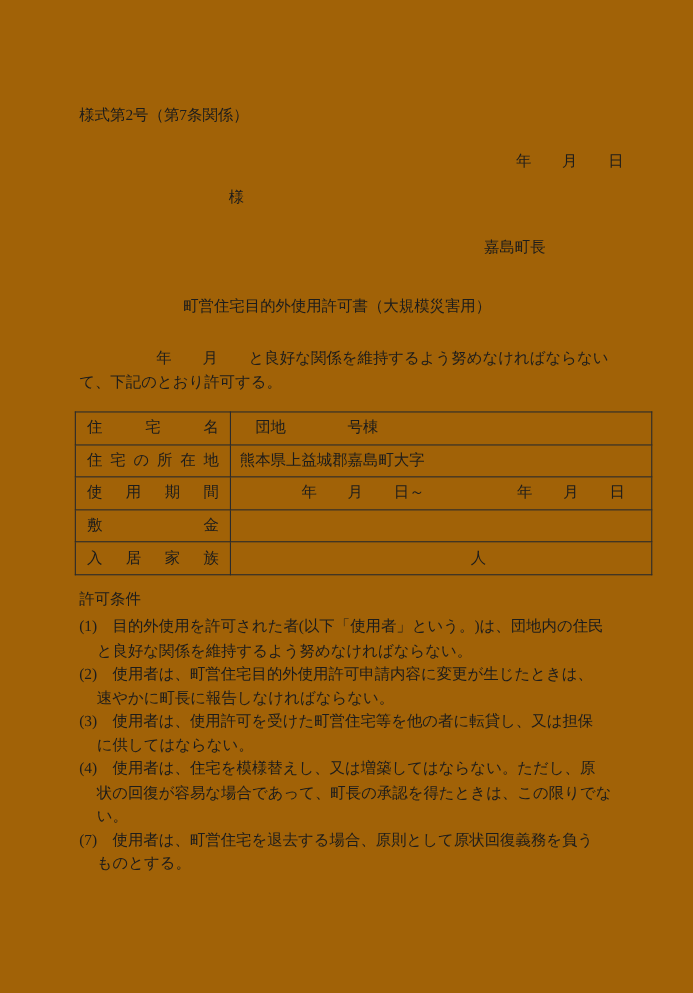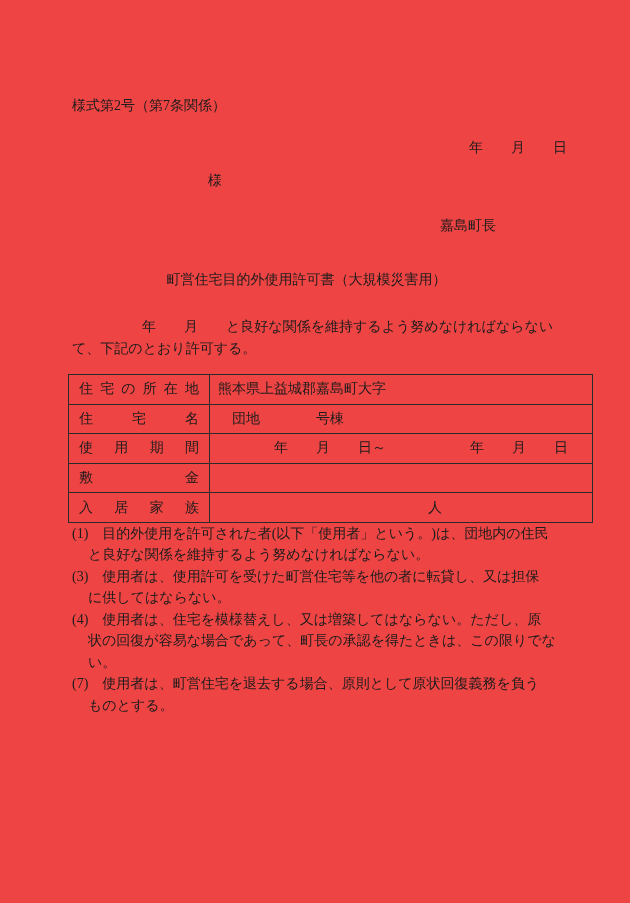--- a/index.html
+++ b/index.html
@@ -12,21 +12,21 @@
     height: 903px;
     font-family: "Liberation Serif", "DejaVu Serif", serif;
     font-size: 14px;
     color: #1c1c1c;
     overflow: hidden;
   }
   .page {
     position: relative;
     width: 630px;
     height: 903px;
-    background: #ef4444;
+    background: #a16207;
   }
   .form-number {
     padding: 98px 0 0 72px;
     line-height: 16px;
   }
   .date-line {
     margin-top: 26px;
     padding-right: 63px;
     text-align: right;
     line-height: 16px;
@@ -104,46 +104,49 @@
   <div class="issuer">嘉島町長</div>
 
   <div class="doc-title">町営住宅目的外使用許可書（大規模災害用）</div>
 
   <div class="intro">　　　　　年　　月　　と良好な関係を維持するよう努めなければならない
 て、下記のとおり許可する。</div>
 
   <table class="housing-table">
     <tbody>
       <tr>
+        <td class="lbl">住宅名</td>
+        <td class="val">　団地　　　　号棟</td>
+      </tr>
+      <tr>
         <td class="lbl">住宅の所在地</td>
         <td class="val">熊本県上益城郡嘉島町大字</td>
-      </tr>
-      <tr>
-        <td class="lbl">住宅名</td>
-        <td class="val">　団地　　　　号棟</td>
       </tr>
       <tr>
         <td class="lbl">使用期間</td>
         <td class="val">　　　　年　　月　　日～　　　　　　年　　月　　日</td>
       </tr>
       <tr>
         <td class="lbl">敷金</td>
         <td class="val"></td>
       </tr>
       <tr>
         <td class="lbl">入居家族</td>
         <td class="val">　　　　　　　　　　　　　　　人</td>
       </tr>
     </tbody>
   </table>
 
+  <div class="cond-heading">許可条件</div>
 
   <div class="cond-list">
     <p class="cond-item">(1)　目的外使用を許可された者(以下「使用者」という。)は、団地内の住民
 と良好な関係を維持するよう努めなければならない。</p>
+    <p class="cond-item">(2)　使用者は、町営住宅目的外使用許可申請内容に変更が生じたときは、
+速やかに町長に報告しなければならない。</p>
     <p class="cond-item">(3)　使用者は、使用許可を受けた町営住宅等を他の者に転貸し、又は担保
 に供してはならない。</p>
     <p class="cond-item">(4)　使用者は、住宅を模様替えし、又は増築してはならない。ただし、原
 状の回復が容易な場合であって、町長の承認を得たときは、この限りでな
 い。</p>
     <p class="cond-item">(7)　使用者は、町営住宅を退去する場合、原則として原状回復義務を負う
 ものとする。</p>
   </div>
 
 </div>

